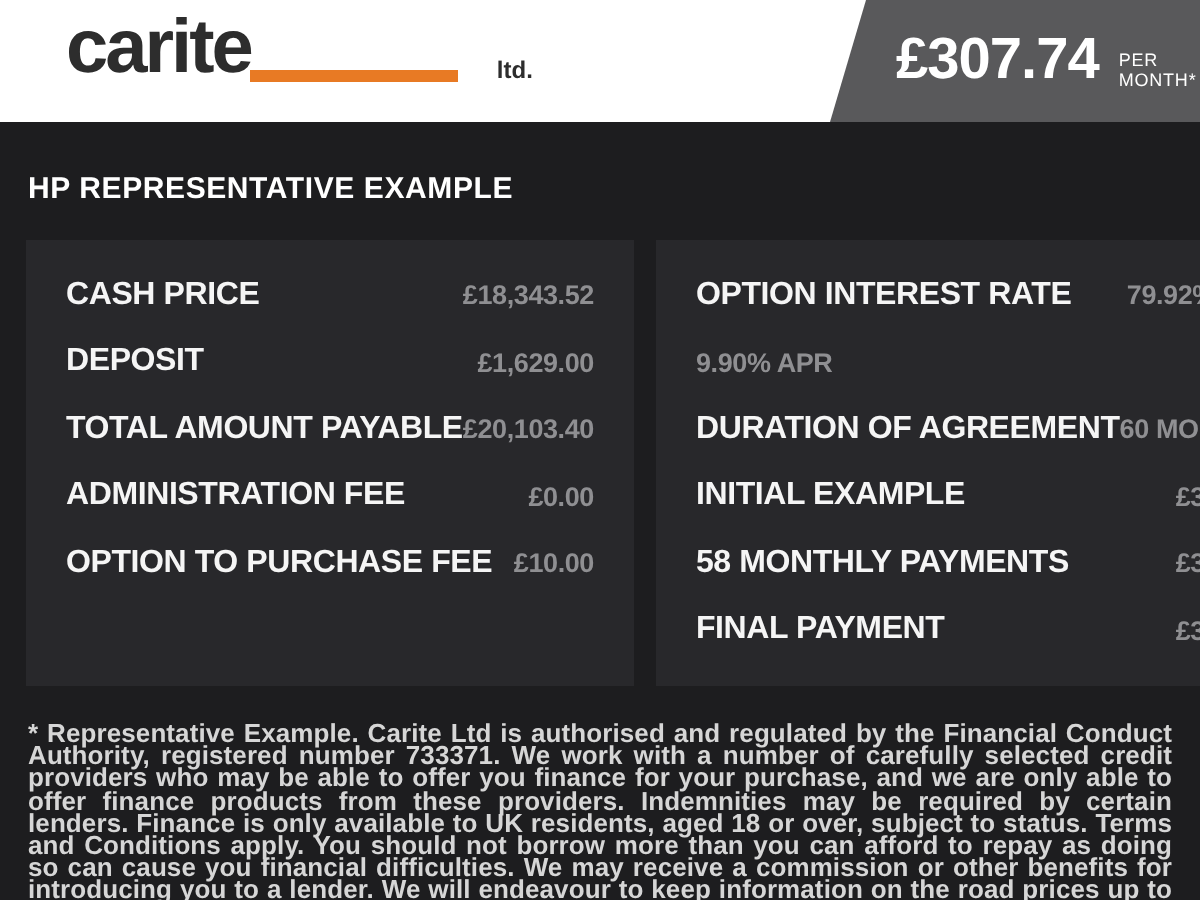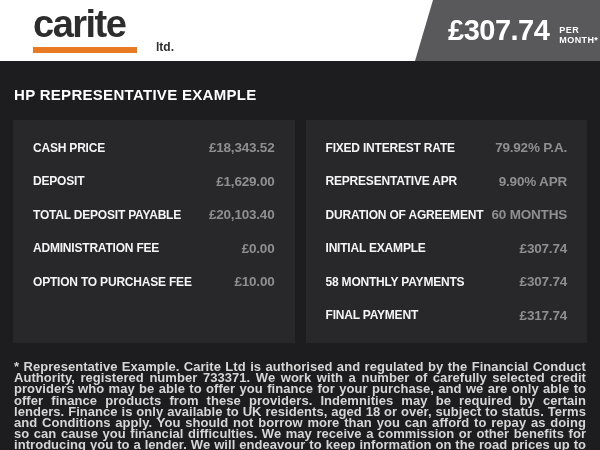--- a/index.html
+++ b/index.html
@@ -13,21 +13,21 @@
 
   
   .topbar {
     position: relative;
     height: 61px;
     background: #ffffff;
   }
   .logo {
     position: absolute;
     left: 33px; top: 7px;
-    display: flex; flex-direction: column;
+    display: flex; flex-direction: row;
   }
   .logo-text {
     font-size: 38px; font-weight: bold;
     letter-spacing: -1.5px;
     color: #2d2d2d;
     line-height: 34px;
   }
   .logo-underrow { display: flex; align-items: flex-end; margin-top: 1px; }
   .logo-bar {
     width: 104px; height: 6px;
@@ -47,21 +47,21 @@
     background: var(--banner_bg, #59595b);
     clip-path: polygon(18px 0, 100% 0, 100% 100%, 0 100%);
     display: flex; align-items: center;
     padding-left: 33px; box-sizing: border-box;
   }
   .banner-amount {
     color: #ffffff; font-weight: bold;
     font-size: 29px; letter-spacing: -0.5px;
   }
   .banner-period {
-    color: #ffffff; font-weight: bold;
+    color: #ffffff; font-weight: normal;
     font-size: 9px; letter-spacing: 0.4px;
     margin-left: 10px; margin-top: 8px;
   }
 
   
   .body { padding-top: 5px; }
   .page-title {
     margin: 20px 0 0 14px;
     color: #ffffff;
     font-size: 15px; font-weight: bold;
@@ -78,21 +78,21 @@
     padding: 11px 20px;
     box-sizing: border-box;
   }
   .row {
     height: 33.5px;
     display: flex; align-items: center;
     justify-content: space-between;
   }
   .row-label {
     color: #f5f5f5;
-    font-size: 12px; font-weight: bold;
+    font-size: 16px; font-weight: bold;
     letter-spacing: -0.2px;
     white-space: nowrap;
   }
   .row-value {
     color: var(--value_color, #8f8f92);
     font-size: 13.5px; font-weight: bold;
     letter-spacing: -0.2px;
     white-space: nowrap;
     text-align: right;
   }
@@ -133,40 +133,39 @@
       <section class="panel">
         <div class="row">
           <span class="row-label">CASH PRICE</span>
           <span class="row-value">£18,343.52</span>
         </div>
         <div class="row">
           <span class="row-label">DEPOSIT</span>
           <span class="row-value">£1,629.00</span>
         </div>
         <div class="row">
-          <span class="row-label">TOTAL DEPOSIT PAYABLE</span>
+          <span class="row-label">TOTAL AMOUNT PAYABLE</span>
           <span class="row-value">£20,103.40</span>
         </div>
         <div class="row">
           <span class="row-label">ADMINISTRATION FEE</span>
           <span class="row-value">£0.00</span>
         </div>
         <div class="row">
           <span class="row-label">OPTION TO PURCHASE FEE</span>
           <span class="row-value">£10.00</span>
         </div>
       </section>
 
       <section class="panel">
         <div class="row">
-          <span class="row-label">FIXED INTEREST RATE</span>
+          <span class="row-label">OPTION INTEREST RATE</span>
           <span class="row-value">79.92% P.A.</span>
         </div>
         <div class="row">
-          <span class="row-label">REPRESENTATIVE APR</span>
           <span class="row-value">9.90% APR</span>
         </div>
         <div class="row">
           <span class="row-label">DURATION OF AGREEMENT</span>
           <span class="row-value">60 MONTHS</span>
         </div>
         <div class="row">
           <span class="row-label">INITIAL EXAMPLE</span>
           <span class="row-value">£307.74</span>
         </div>

